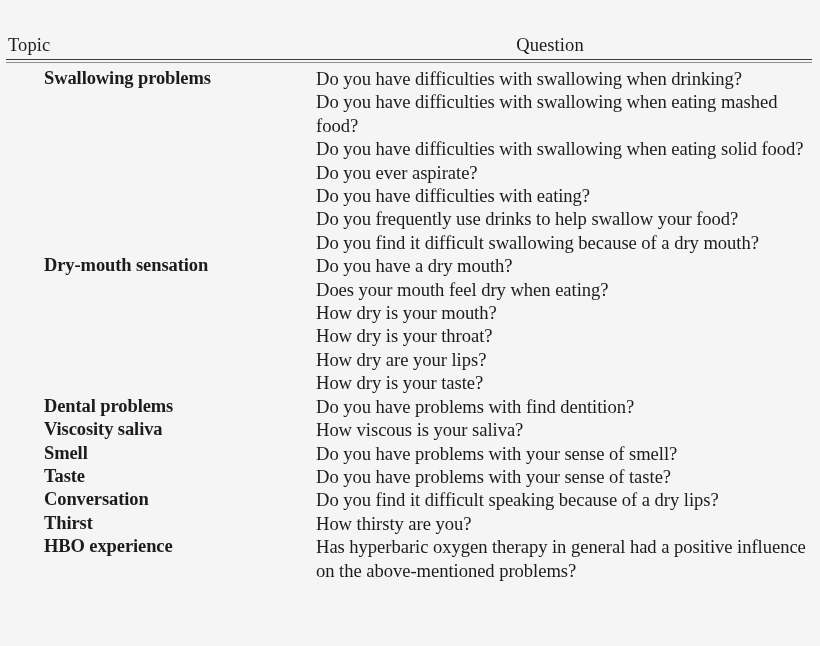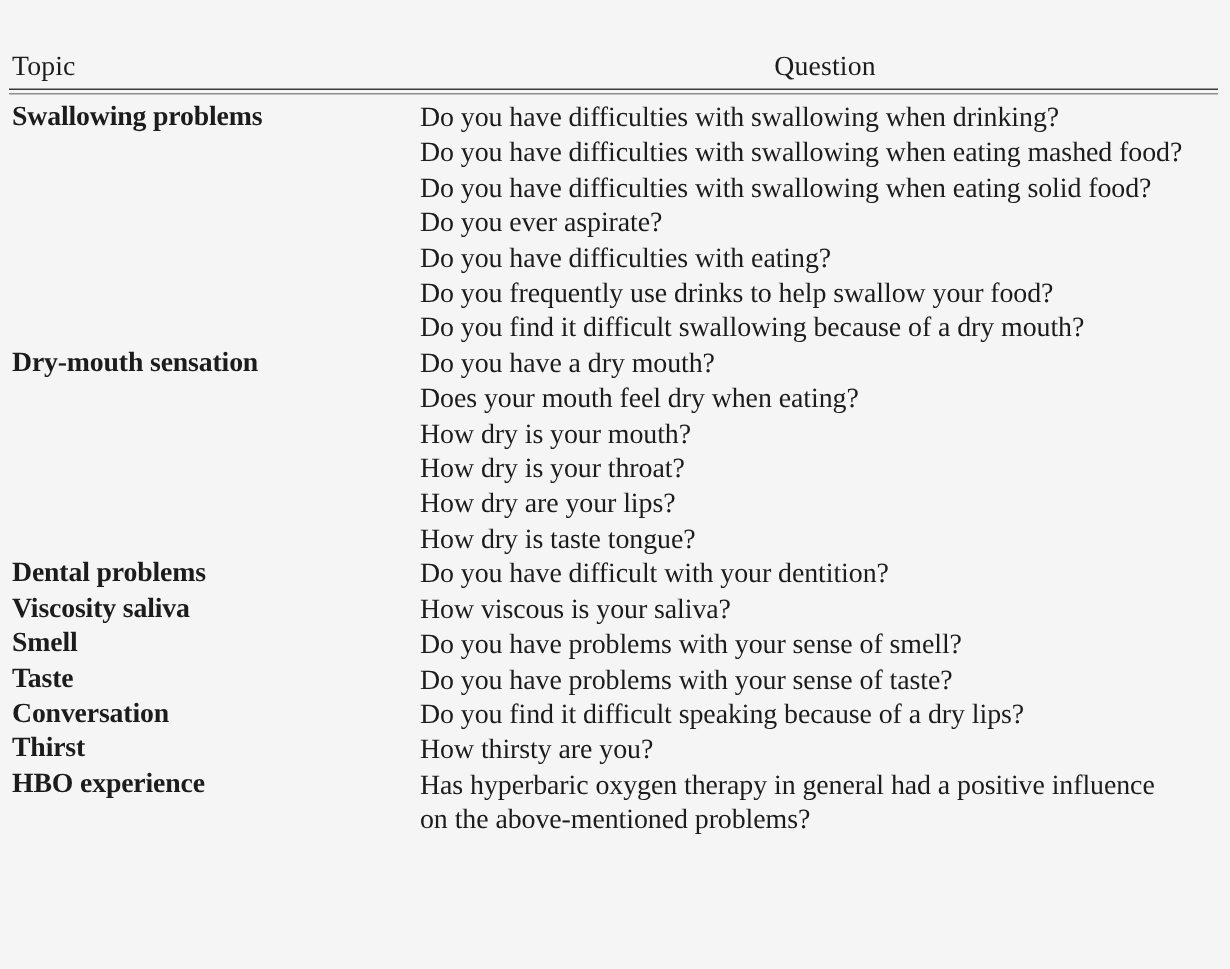--- a/index.html
+++ b/index.html
@@ -81,20 +81,21 @@
   .cell-topic {
     width: 280px;
     flex: 0 0 280px;
     padding-left: 8px;
     box-sizing: border-box;
     font-weight: bold;
     font-size: 18.5px;
     line-height: 23.4px;
     letter-spacing: -0.1px;
     white-space: nowrap;
+    margin-left: 36px;
   }
 
   .cell-questions {
     flex: 1 1 auto;
     font-size: 18.6px;
     line-height: 23.4px;
     letter-spacing: -0.05px;
     padding-right: 14px;
   }
 
@@ -132,27 +133,27 @@
         </div>
       </div>
       <div class="row">
         <div class="cell-topic">Dry-mouth sensation</div>
         <div class="cell-questions">
           <span class="q-line">Do you have a dry mouth?</span>
           <span class="q-line">Does your mouth feel dry when eating?</span>
           <span class="q-line">How dry is your mouth?</span>
           <span class="q-line">How dry is your throat?</span>
           <span class="q-line">How dry are your lips?</span>
-          <span class="q-line">How dry is taste tongue?</span>
+          <span class="q-line">How dry is your taste?</span>
         </div>
       </div>
       <div class="row">
         <div class="cell-topic">Dental problems</div>
         <div class="cell-questions">
-          <span class="q-line">Do you have difficult with your dentition?</span>
+          <span class="q-line">Do you have problems with find dentition?</span>
         </div>
       </div>
       <div class="row">
         <div class="cell-topic">Viscosity saliva</div>
         <div class="cell-questions">
           <span class="q-line">How viscous is your saliva?</span>
         </div>
       </div>
       <div class="row">
         <div class="cell-topic">Smell</div>

